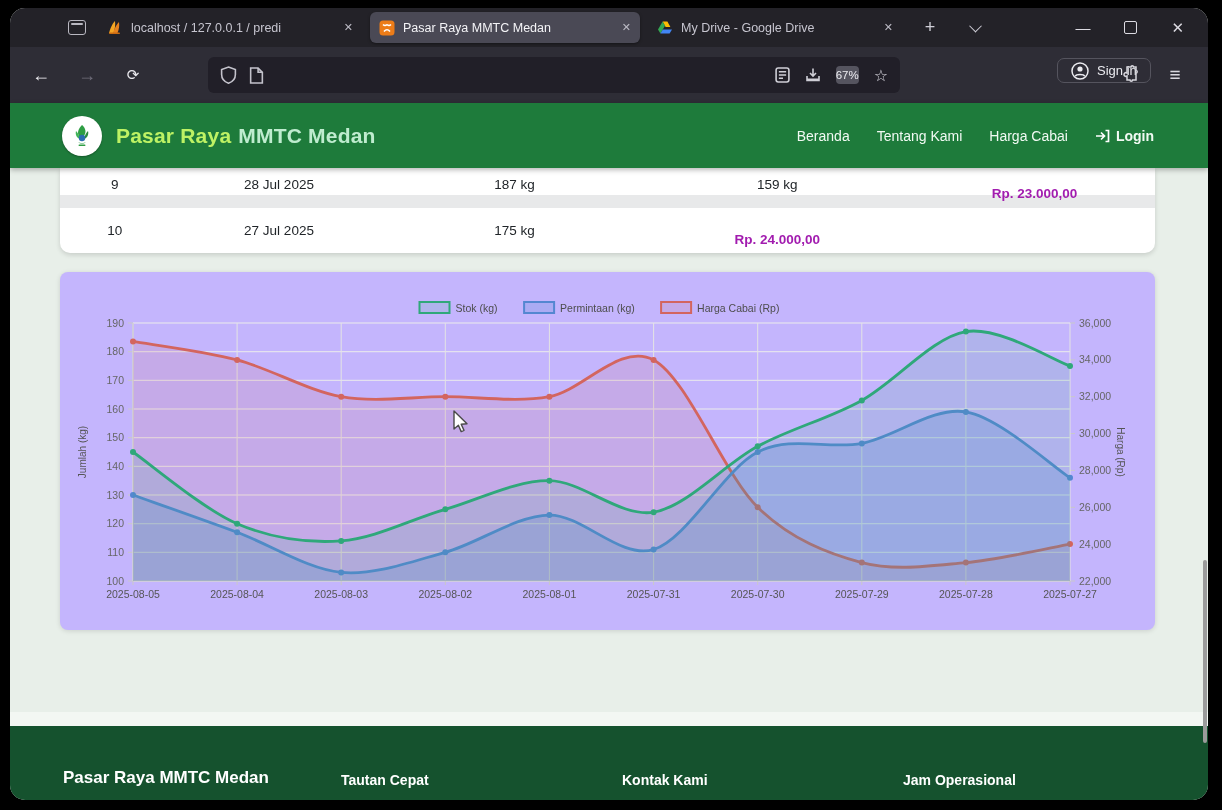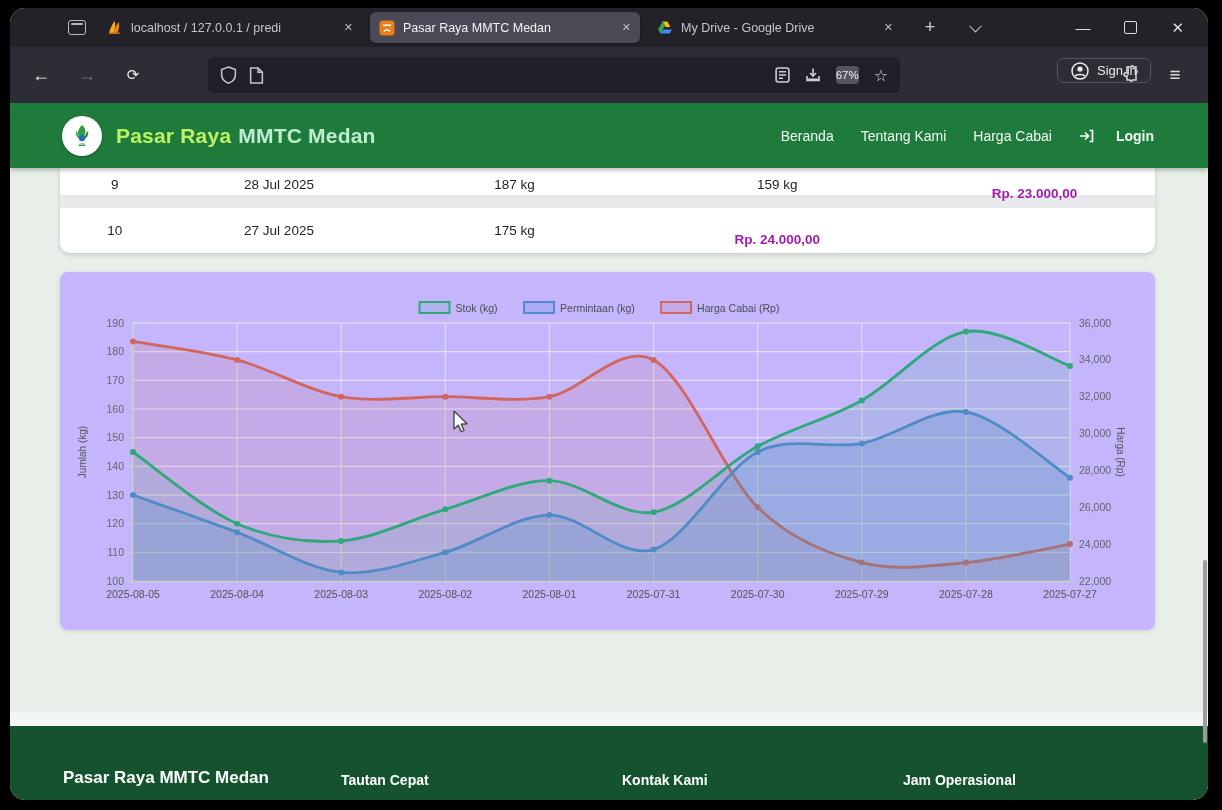--- a/index.html
+++ b/index.html
@@ -45,21 +45,21 @@
            display:flex;align-items:center;justify-content:center;}
 
   
   .sitenav{position:absolute;top:95px;left:0;width:100%;height:65px;background:#1e7b3b;
            box-shadow:0 2px 5px rgba(0,0,0,.28);display:flex;align-items:center;z-index:3;}
   .logo{width:40px;height:40px;border-radius:50%;background:#fff;margin-left:52px;
         display:flex;align-items:center;justify-content:center;box-shadow:0 1px 2px rgba(0,0,0,.3);}
   .brand{margin-left:14px;font-size:21px;font-weight:bold;letter-spacing:.2px;}
   .brand .p1{color:#bef264;margin-top:28px;} .brand .p2{color:#bfeccf;margin-left:7px;}
   .navlinks{margin-left:auto;margin-right:54px;display:flex;align-items:center;gap:27px;color:#f1faf3;font-size:14px;}
-  .login{display:flex;align-items:center;gap:22px;font-weight:600;}
+  .login{display:flex;align-items:center;gap:6px;font-weight:600;}
 
   .pagebg{position:absolute;top:160px;left:0;width:100%;height:558px;background:#e8efe9;}
   .tablecard{position:absolute;top:160px;left:50px;width:1095px;background:#fff;
              border-radius:0 0 10px 10px;box-shadow:0 2px 5px rgba(0,0,0,.14);overflow:hidden;z-index:2;}
   .trow{display:grid;grid-template-columns:10% 20% 23% 25% 22%;align-items:center;
         font-size:13.5px;color:#212529;text-align:center;}
   .trow .harga{color:#a21caf;font-weight:bold;margin-top:18px;}
   .trow.r1{height:27px;} .trow.r2{height:45px;}
   .tdivider{height:13px;background:#e8e9ea;}
 

